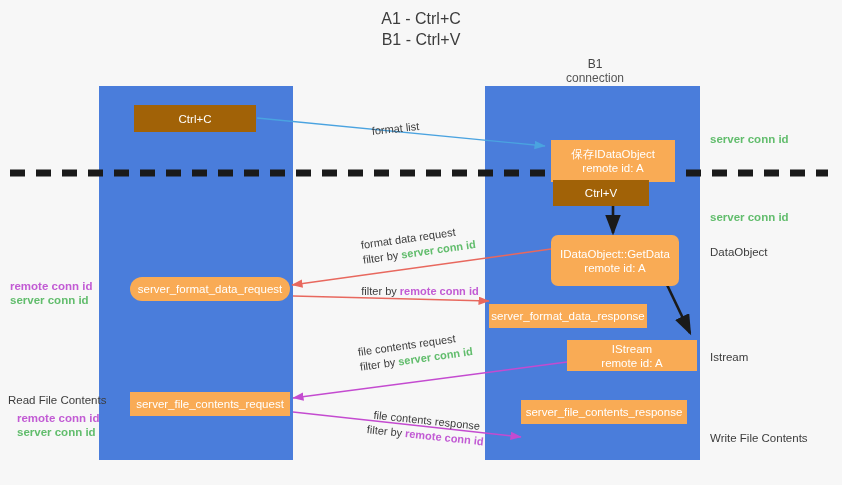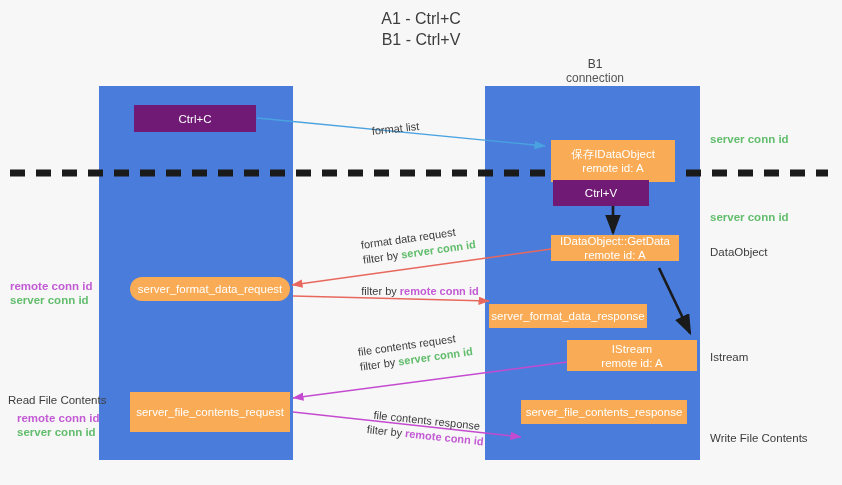--- a/index.html
+++ b/index.html
@@ -31,21 +31,21 @@
   }
 
   .node{
     position:absolute;z-index:3;
     display:flex;align-items:center;justify-content:center;
     flex-direction:column;
     color:#ffffff;font-size:11.5px;line-height:14px;text-align:center;
     box-sizing:border-box;
   }
   .node.orange{background:#f9ab55;}
-  .node.green{background:#701a75;}
+  .node.green{background:#a16207;}
 
   .sidelabel{
     position:absolute;z-index:5;font-size:11.5px;line-height:14px;
   }
   .green-t{color:#62bd6d;font-weight:bold;}
   .magenta-t{color:#c25bd4;font-weight:bold;}
   .dark-t{color:#3c3c3c;}
 
   .edgelabel{
     position:absolute;z-index:4;font-size:11px;line-height:15px;
@@ -112,39 +112,39 @@
 
   <div class="node orange" style="left:551px;top:140px;width:124px;height:42px;">
     <div>保存IDataObject</div>
     <div>remote id: A</div>
   </div>
 
   <div class="node green" style="left:553px;top:180px;width:96px;height:26px;">
     <div>Ctrl+V</div>
   </div>
 
-  <div class="node orange" style="left:551px;top:235px;width:128px;height:26px;">
+  <div class="node orange" style="left:551px;top:235px;width:128px;height:51px;border-radius:7px;">
     <div>IDataObject::GetData</div>
     <div>remote id: A</div>
   </div>
 
   <div class="node orange" style="left:130px;top:277px;width:160px;height:24px;border-radius:12px;">
     <div>server_format_data_request</div>
   </div>
 
   <div class="node orange" style="left:489px;top:304px;width:158px;height:24px;">
     <div>server_format_data_response</div>
   </div>
 
   <div class="node orange" style="left:567px;top:340px;width:130px;height:31px;">
     <div>IStream</div>
     <div>remote id: A</div>
   </div>
 
-  <div class="node orange" style="left:130px;top:392px;width:160px;height:40px;">
+  <div class="node orange" style="left:130px;top:392px;width:160px;height:24px;">
     <div>server_file_contents_request</div>
   </div>
 
   <div class="node orange" style="left:521px;top:400px;width:166px;height:24px;">
     <div>server_file_contents_response</div>
   </div>
 
   <div class="edgelabel rot" style="left:371px;top:124px;transform:rotate(-6deg);">format list</div>
 
   <div class="edgelabel rot" style="left:360px;top:238px;transform:rotate(-8deg);">

